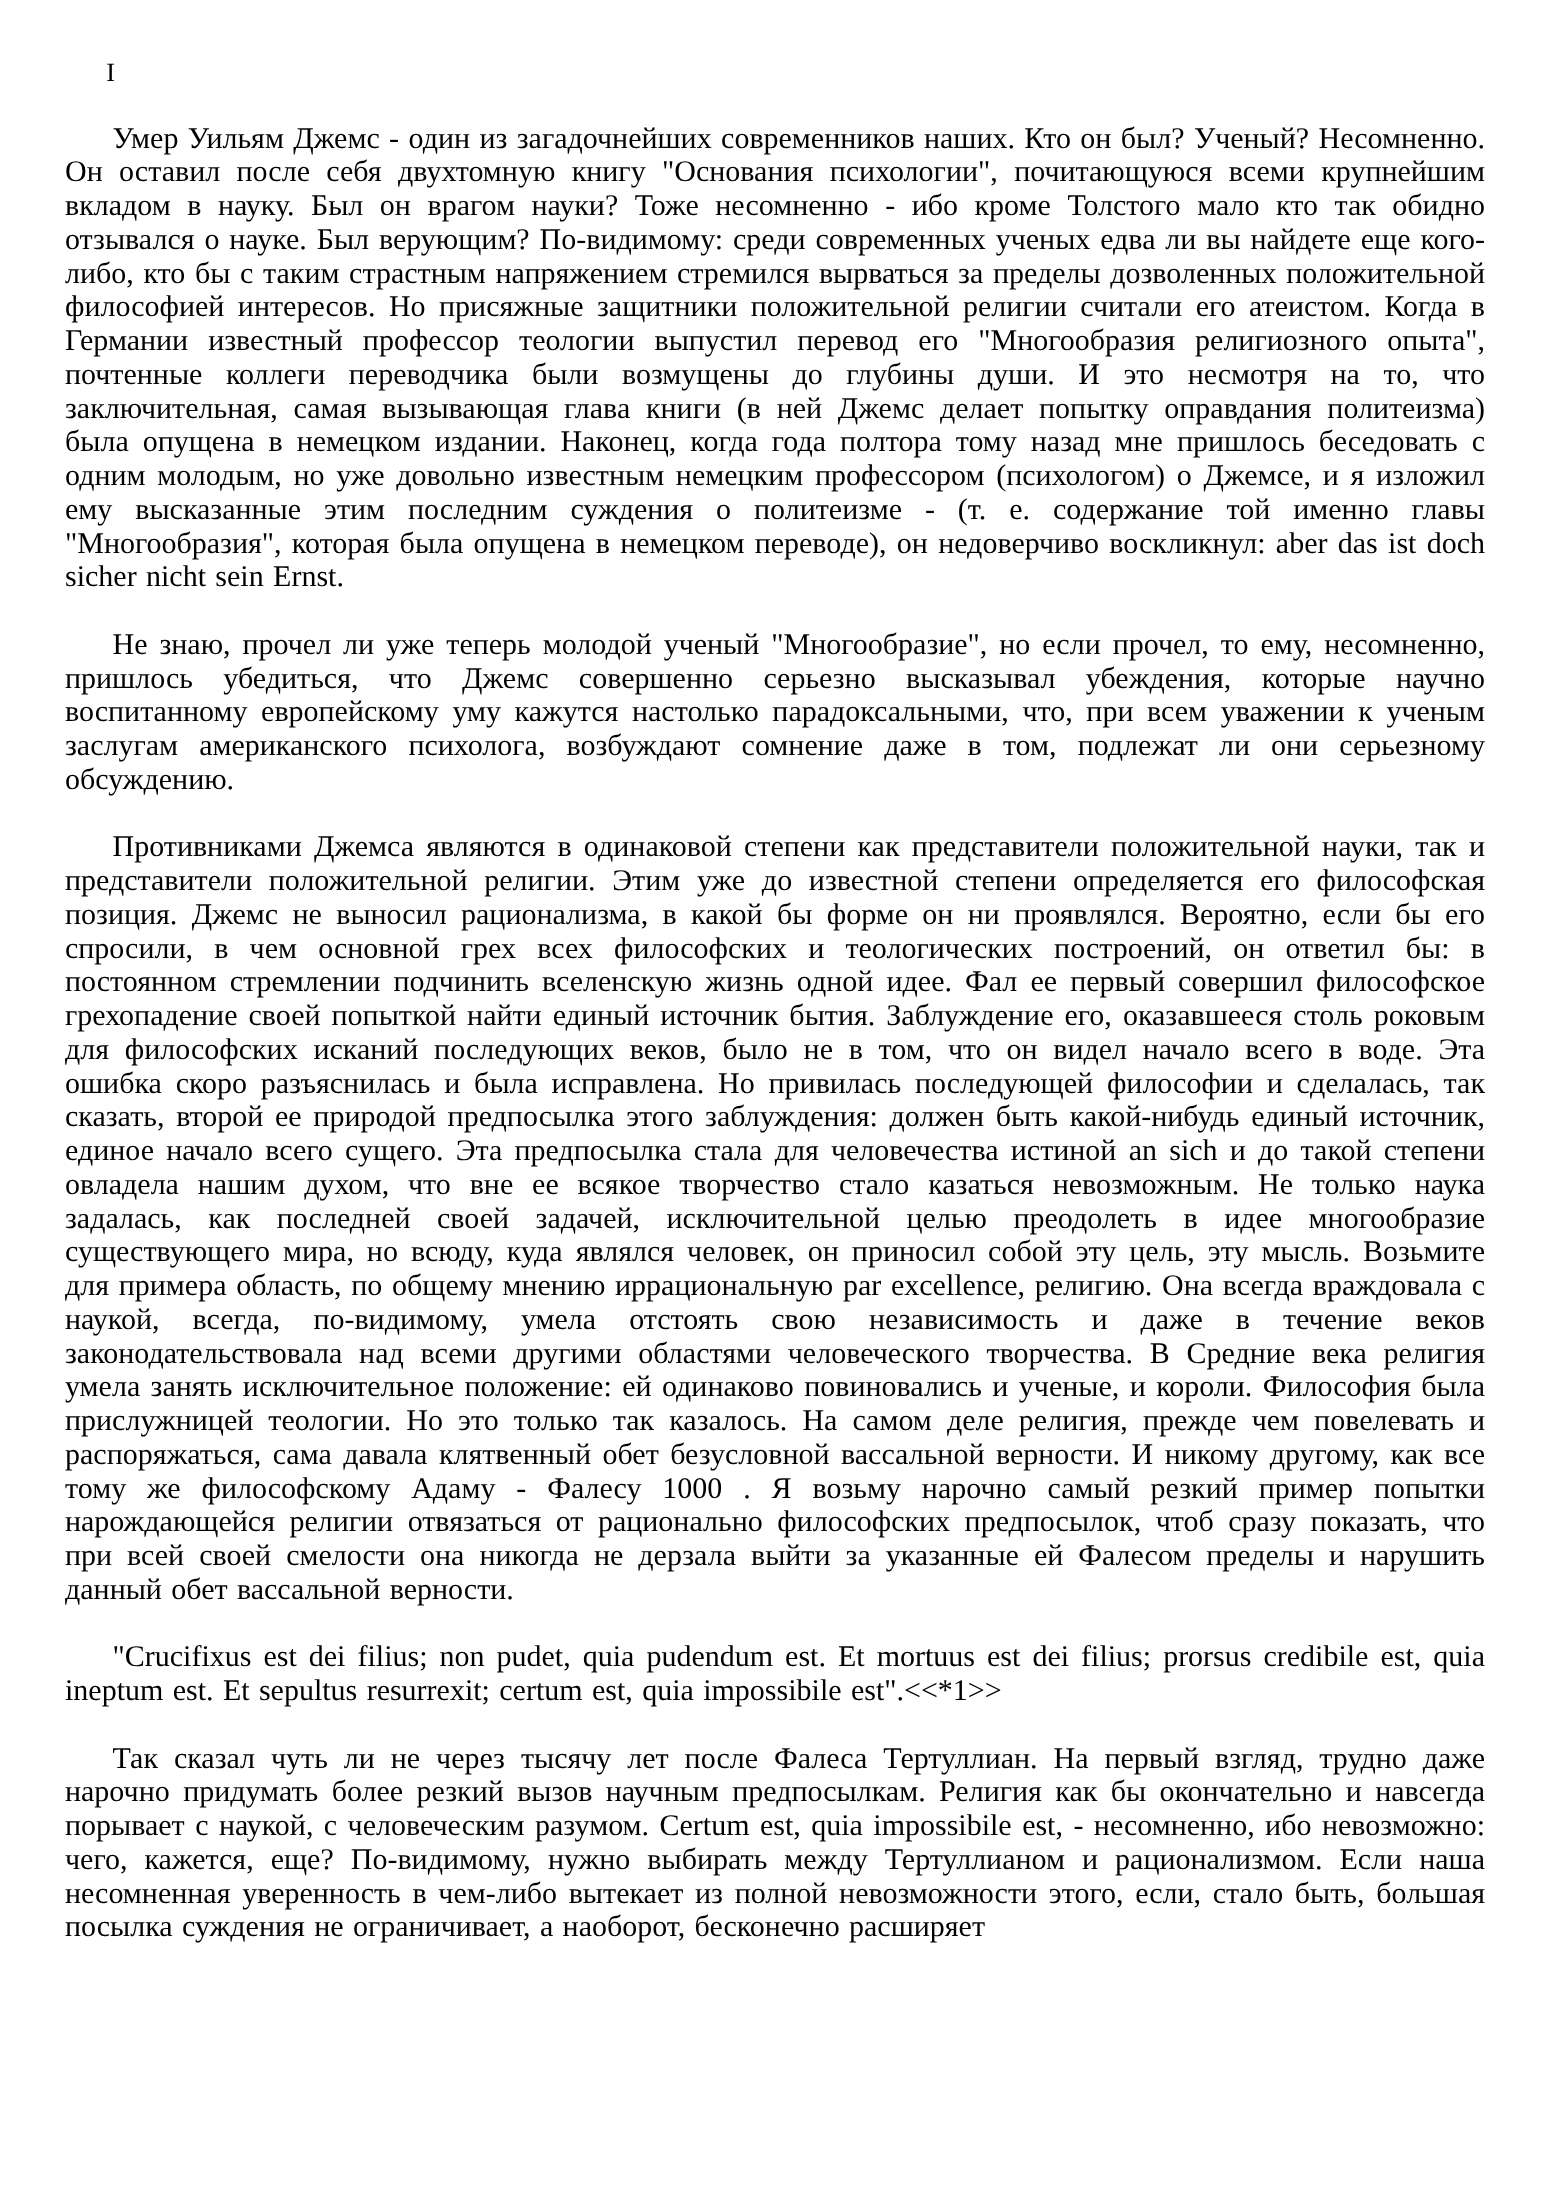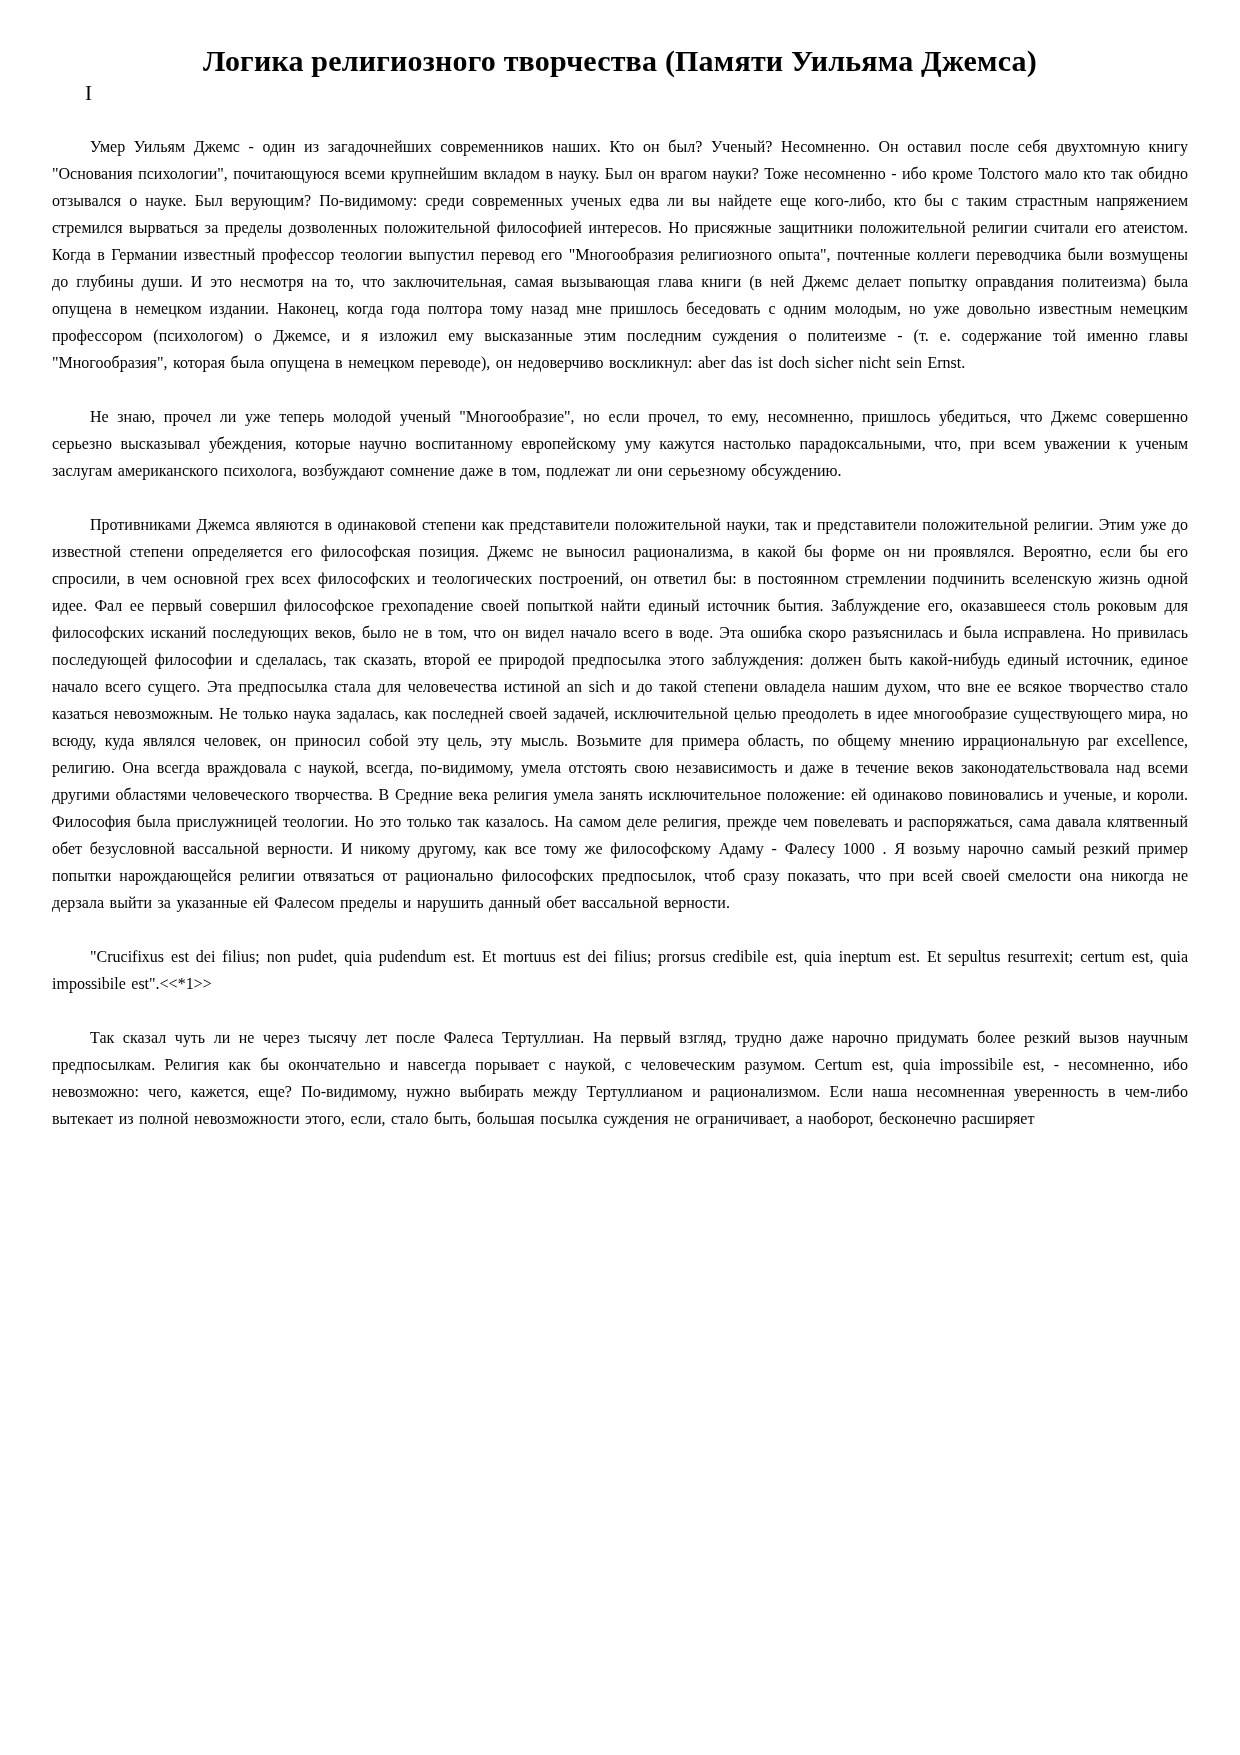--- a/index.html
+++ b/index.html
@@ -28,33 +28,32 @@
   }
   .section-marker {
     font-size: 21px;
     line-height: 1.2;
     margin: 2px 0 0 33px;
   }
   .body-text {
     margin-top: 27px;
   }
   .para {
-    font-size: 16px;
+    font-size: 24px;
     line-height: 27px;
     text-align: justify;
     text-indent: 38px;
     margin: 0 0 27px 0;
     word-spacing: 1.5px;
   }
 </style>
 </head>
 <body>
 
 <div class="page">
-  <h1 class="title">Логика религиозного творчества (Памяти Уильяма Джемса)</h1>
 
   <div class="section-marker">I</div>
 
   <div class="body-text">
     <p class="para">Умер Уильям Джемс - один из загадочнейших современников наших. Кто он был? Ученый? Несомненно. Он оставил после себя двухтомную книгу "Основания психологии", почитающуюся всеми крупнейшим вкладом в науку. Был он врагом науки? Тоже несомненно - ибо кроме Толстого мало кто так обидно отзывался о науке. Был верующим? По-видимому: среди современных ученых едва ли вы найдете еще кого-либо, кто бы с таким страстным напряжением стремился вырваться за пределы дозволенных положительной философией интересов. Но присяжные защитники положительной религии считали его атеистом. Когда в Германии известный профессор теологии выпустил перевод его "Многообразия религиозного опыта", почтенные коллеги переводчика были возмущены до глубины души. И это несмотря на то, что заключительная, самая вызывающая глава книги (в ней Джемс делает попытку оправдания политеизма) была опущена в немецком издании. Наконец, когда года полтора тому назад мне пришлось беседовать с одним молодым, но уже довольно известным немецким профессором (психологом) о Джемсе, и я изложил ему высказанные этим последним суждения о политеизме - (т. е. содержание той именно главы "Многообразия", которая была опущена в немецком переводе), он недоверчиво воскликнул: aber das ist doch sicher nicht sein Ernst.</p>
     <p class="para">Не знаю, прочел ли уже теперь молодой ученый "Многообразие", но если прочел, то ему, несомненно, пришлось убедиться, что Джемс совершенно серьезно высказывал убеждения, которые научно воспитанному европейскому уму кажутся настолько парадоксальными, что, при всем уважении к ученым заслугам американского психолога, возбуждают сомнение даже в том, подлежат ли они серьезному обсуждению.</p>
     <p class="para">Противниками Джемса являются в одинаковой степени как представители положительной науки, так и представители положительной религии. Этим уже до известной степени определяется его философская позиция. Джемс не выносил рационализма, в какой бы форме он ни проявлялся. Вероятно, если бы его спросили, в чем основной грех всех философских и теологических построений, он ответил бы: в постоянном стремлении подчинить вселенскую жизнь одной идее. Фал ее первый совершил философское грехопадение своей попыткой найти единый источник бытия. Заблуждение его, оказавшееся столь роковым для философских исканий последующих веков, было не в том, что он видел начало всего в воде. Эта ошибка скоро разъяснилась и была исправлена. Но привилась последующей философии и сделалась, так сказать, второй ее природой предпосылка этого заблуждения: должен быть какой-нибудь единый источник, единое начало всего сущего. Эта предпосылка стала для человечества истиной an sich и до такой степени овладела нашим духом, что вне ее всякое творчество стало казаться невозможным. Не только наука задалась, как последней своей задачей, исключительной целью преодолеть в идее многообразие существующего мира, но всюду, куда являлся человек, он приносил собой эту цель, эту мысль. Возьмите для примера область, по общему мнению иррациональную par excellence, религию. Она всегда враждовала с наукой, всегда, по-видимому, умела отстоять свою независимость и даже в течение веков законодательствовала над всеми другими областями человеческого творчества. В Средние века религия умела занять исключительное положение: ей одинаково повиновались и ученые, и короли. Философия была прислужницей теологии. Но это только так казалось. На самом деле религия, прежде чем повелевать и распоряжаться, сама давала клятвенный обет безусловной вассальной верности. И никому другому, как все тому же философскому Адаму - Фалесу 1000 . Я возьму нарочно самый резкий пример попытки нарождающейся религии отвязаться от рационально философских предпосылок, чтоб сразу показать, что при всей своей смелости она никогда не дерзала выйти за указанные ей Фалесом пределы и нарушить данный обет вассальной верности.</p>
     <p class="para">"Crucifixus est dei filius; non pudet, quia pudendum est. Et mortuus est dei filius; prorsus credibile est, quia ineptum est. Et sepultus resurrexit; certum est, quia impossibile est".&lt;&lt;*1&gt;&gt;</p>
     <p class="para">Так сказал чуть ли не через тысячу лет после Фалеса Тертуллиан. На первый взгляд, трудно даже нарочно придумать более резкий вызов научным предпосылкам. Религия как бы окончательно и навсегда порывает с наукой, с человеческим разумом. Certum est, quia impossibile est, - несомненно, ибо невозможно: чего, кажется, еще? По-видимому, нужно выбирать между Тертуллианом и рационализмом. Если наша несомненная уверенность в чем-либо вытекает из полной невозможности этого, если, стало быть, большая посылка суждения не ограничивает, а наоборот, бесконечно расширяет</p>
   </div>

